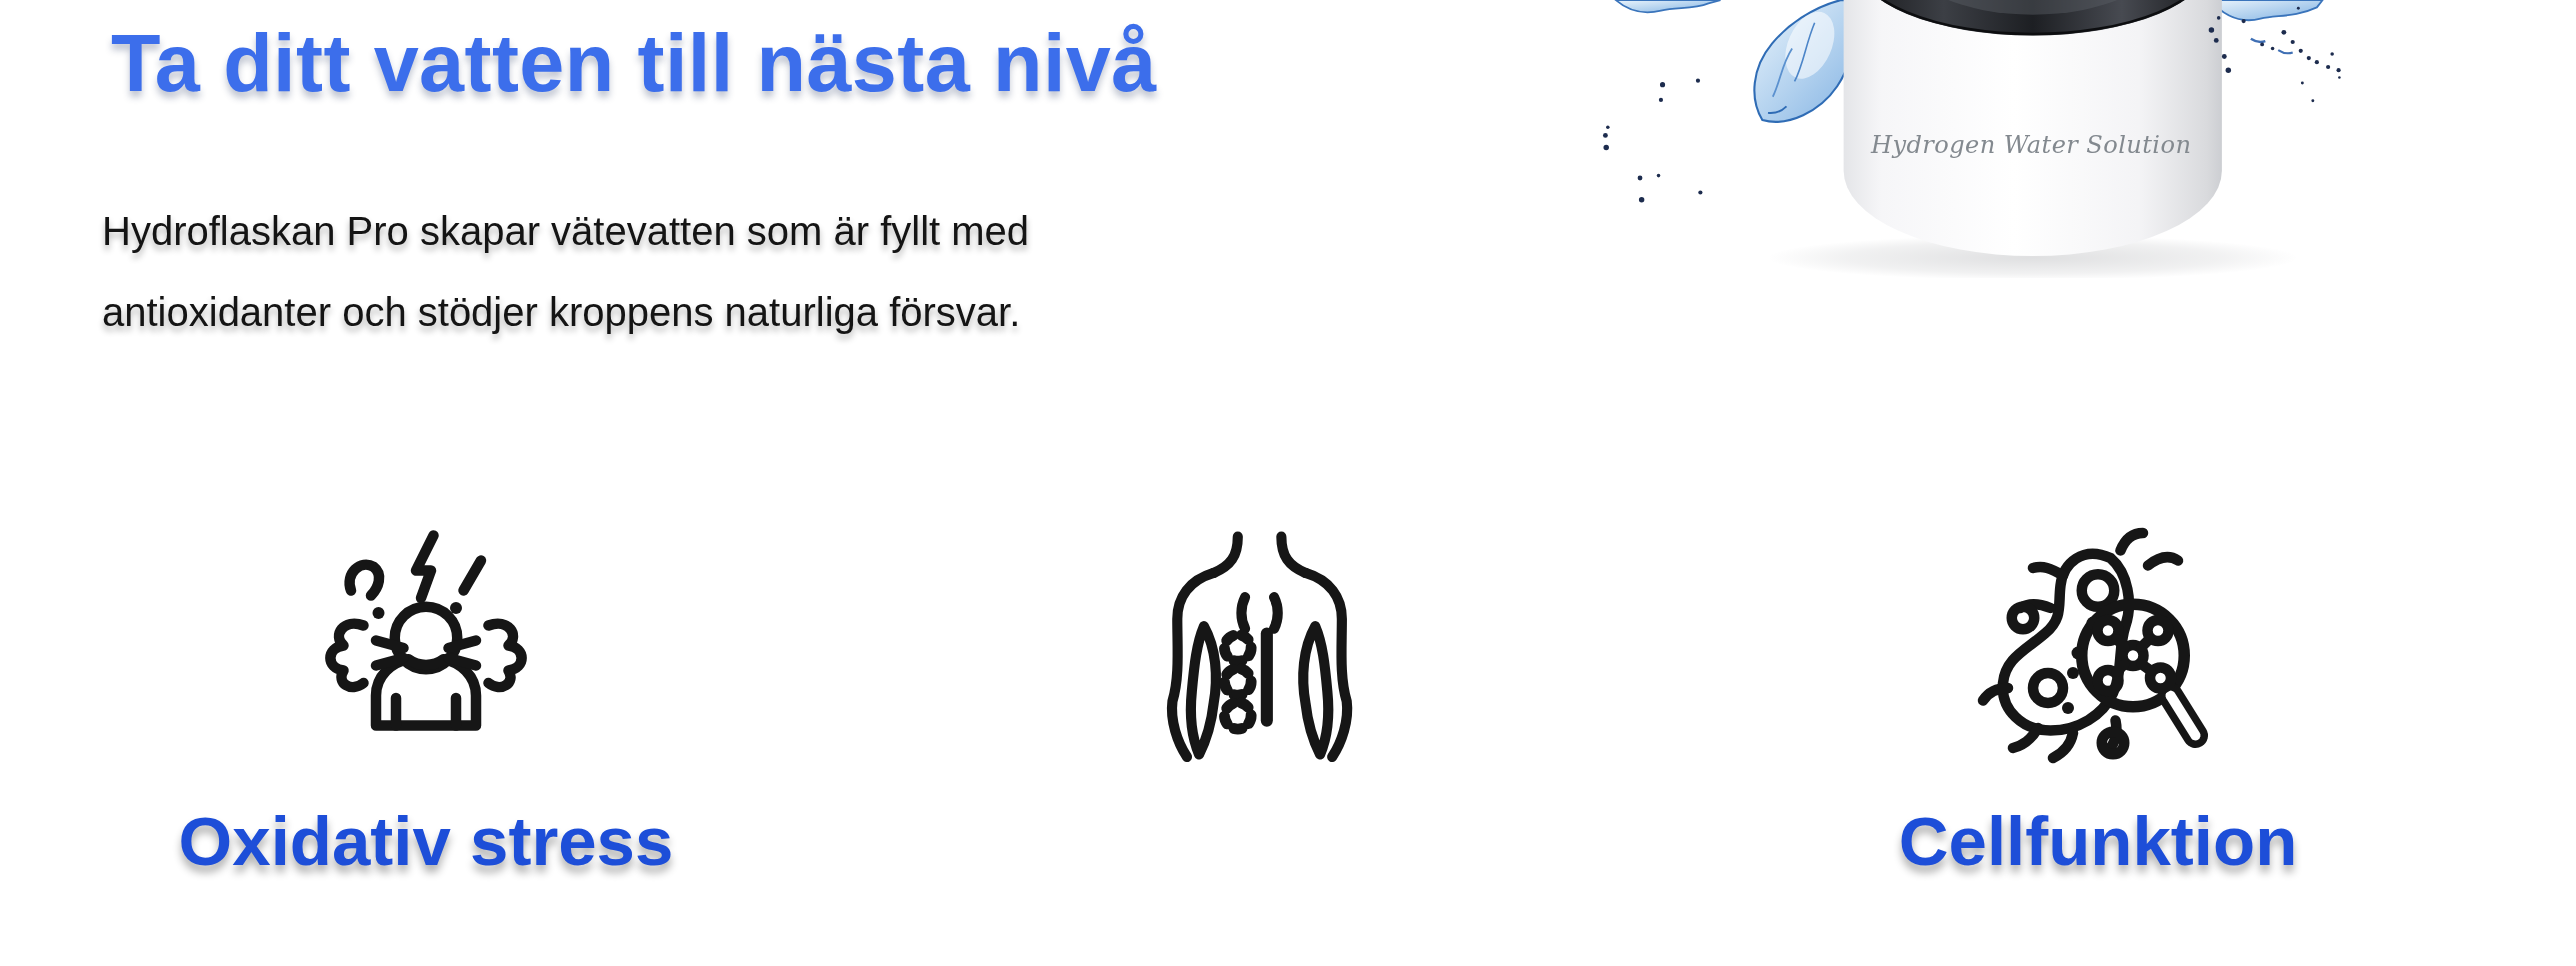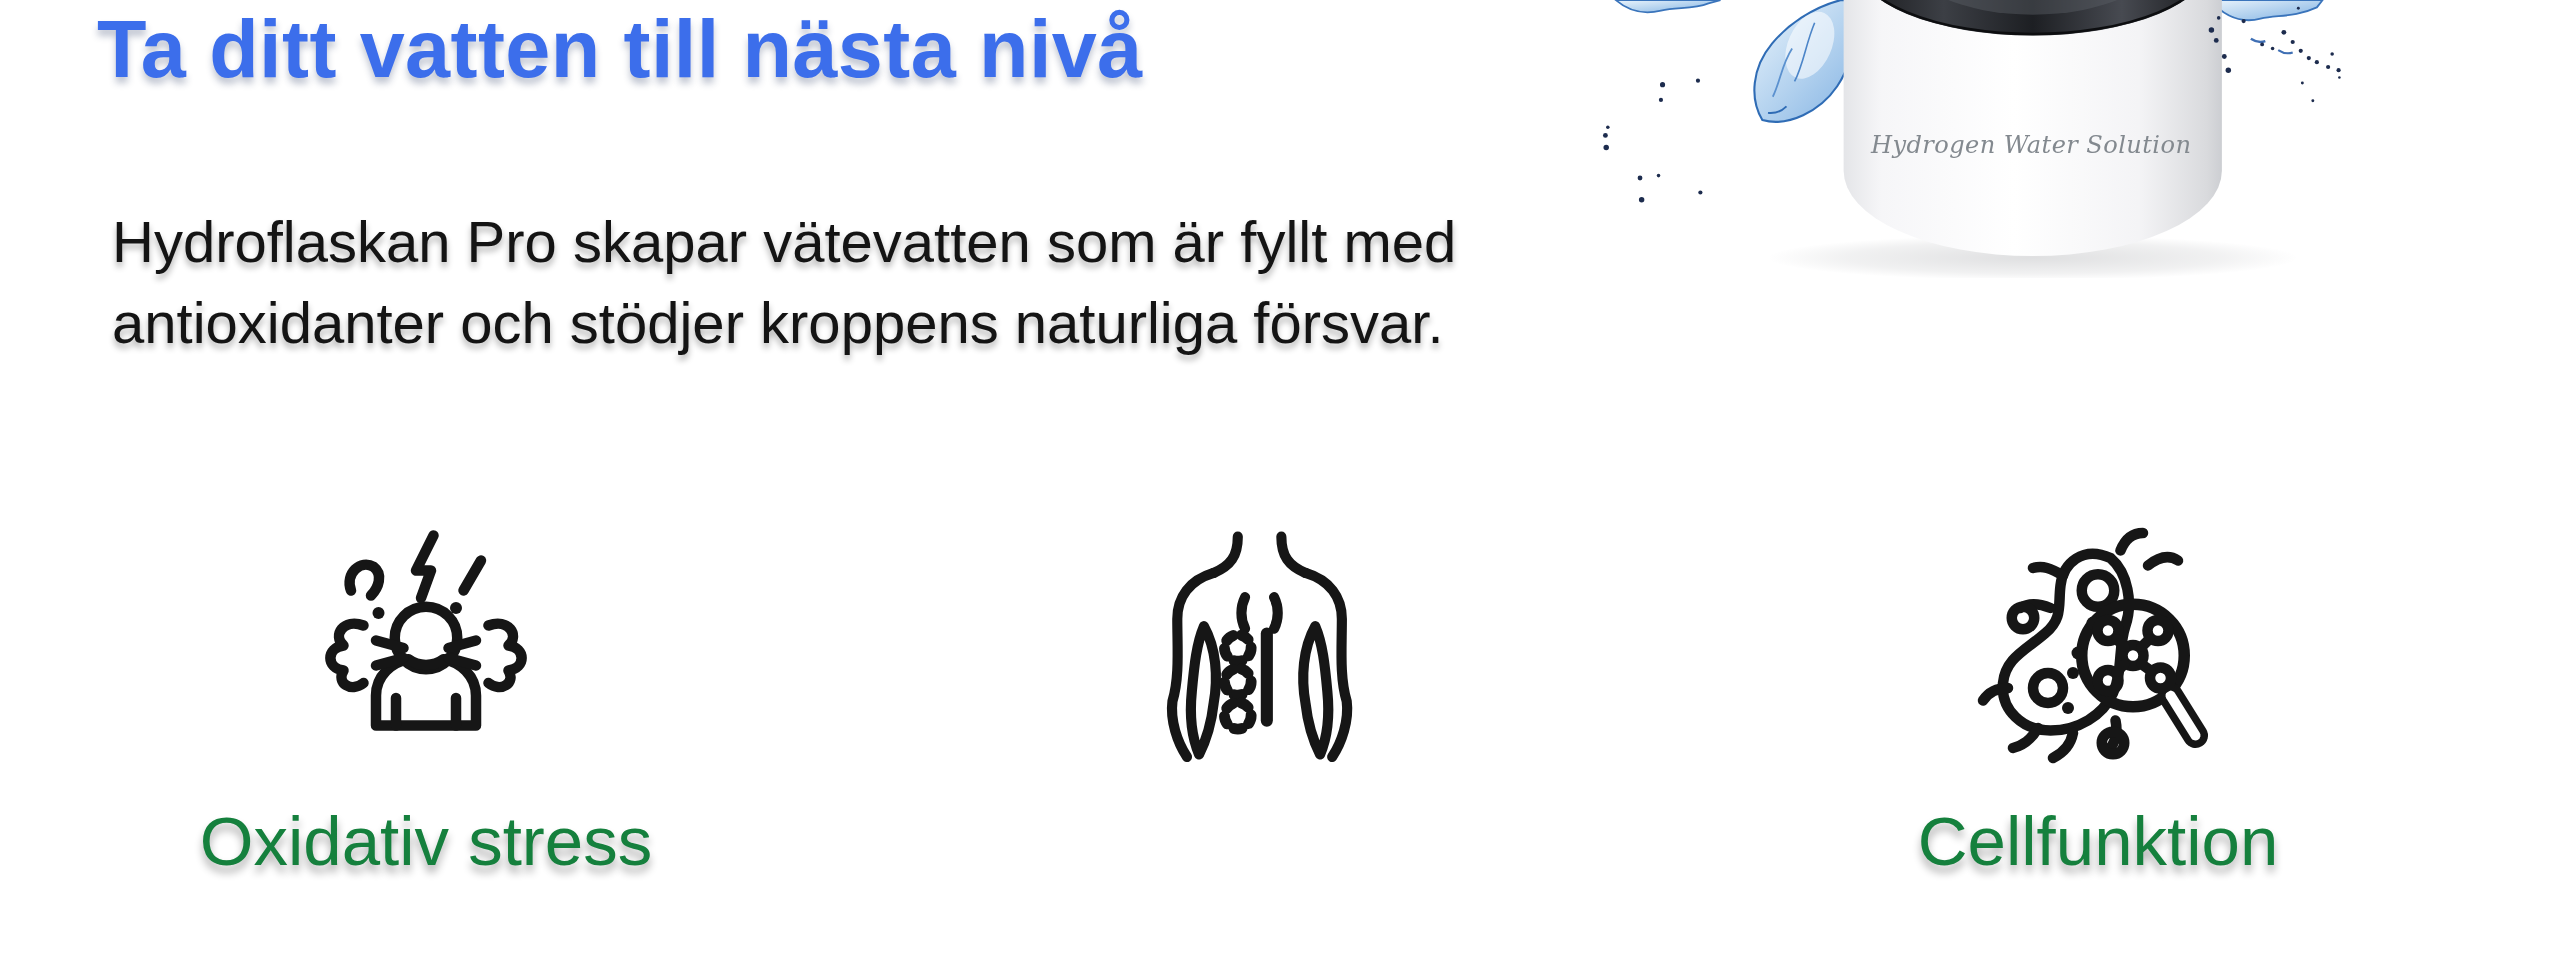--- a/index.html
+++ b/index.html
@@ -2,49 +2,49 @@
 <html style="font-size:13px"><head>
 <meta charset="utf-8">
 <style>
   html,body{margin:0;padding:0;}
   body{
     width:2576px;height:966px;position:relative;overflow:hidden;
     background:#ffffff;
     font-family:"Liberation Sans", sans-serif;
   }
   .hero-title{
-    position:absolute;left:97px;top:8.9px;margin:0;
+    position:absolute;left:97px;top:8.9px;margin:14px;
     font-size:81px;font-weight:700;letter-spacing:0.4px;line-height:1;
     color:#3c6eeb;
     text-shadow:0 5.6px 7.2px rgba(30,45,90,.28);
     white-space:nowrap;
   }
   .hero-desc{
-    position:absolute;left:97px;top:186px;margin:15px;
-    font-size:58px;font-weight:400;line-height:81px;color:#141414;
+    position:absolute;left:97px;top:186px;margin:5px;
+    font-size:40px;font-weight:400;line-height:81px;color:#141414;
     letter-spacing:0px;white-space:pre-line;
     text-shadow:0 4.8px 6.4px rgba(0,0,0,.30);
   }
   .product-visual{
     position:absolute;left:1570px;top:0;width:1006px;height:278px;
   }
   .benefits{
     position:absolute;left:8px;top:519px;width:2508px;
     display:flex;flex-direction:row;align-items:flex-start;
   }
   .benefit{
     flex:1 1 0;display:flex;flex-direction:column;align-items:center;
   }
   .benefit .icon-box{
     height:254px;display:flex;align-items:flex-end;justify-content:center;
   }
   .benefit .icon-box svg{display:block;}
   .benefit-label{
     margin-top:34px;
-    font-size:69px;font-weight:400;line-height:1;color:#15803d;
+    font-size:69px;font-weight:700;line-height:1;color:#1d4ed8;
     letter-spacing:0px;white-space:nowrap;
     text-shadow:0 7.2px 8.9px rgba(0,0,0,.32);
   }
   .lineart{fill:none;stroke:#161616;stroke-width:4.2;stroke-linecap:round;stroke-linejoin:round;}
   .dot{fill:#161616;stroke:none;}
   .whitefill{fill:#ffffff;}
 </style>
 </head>
 <body>
 

